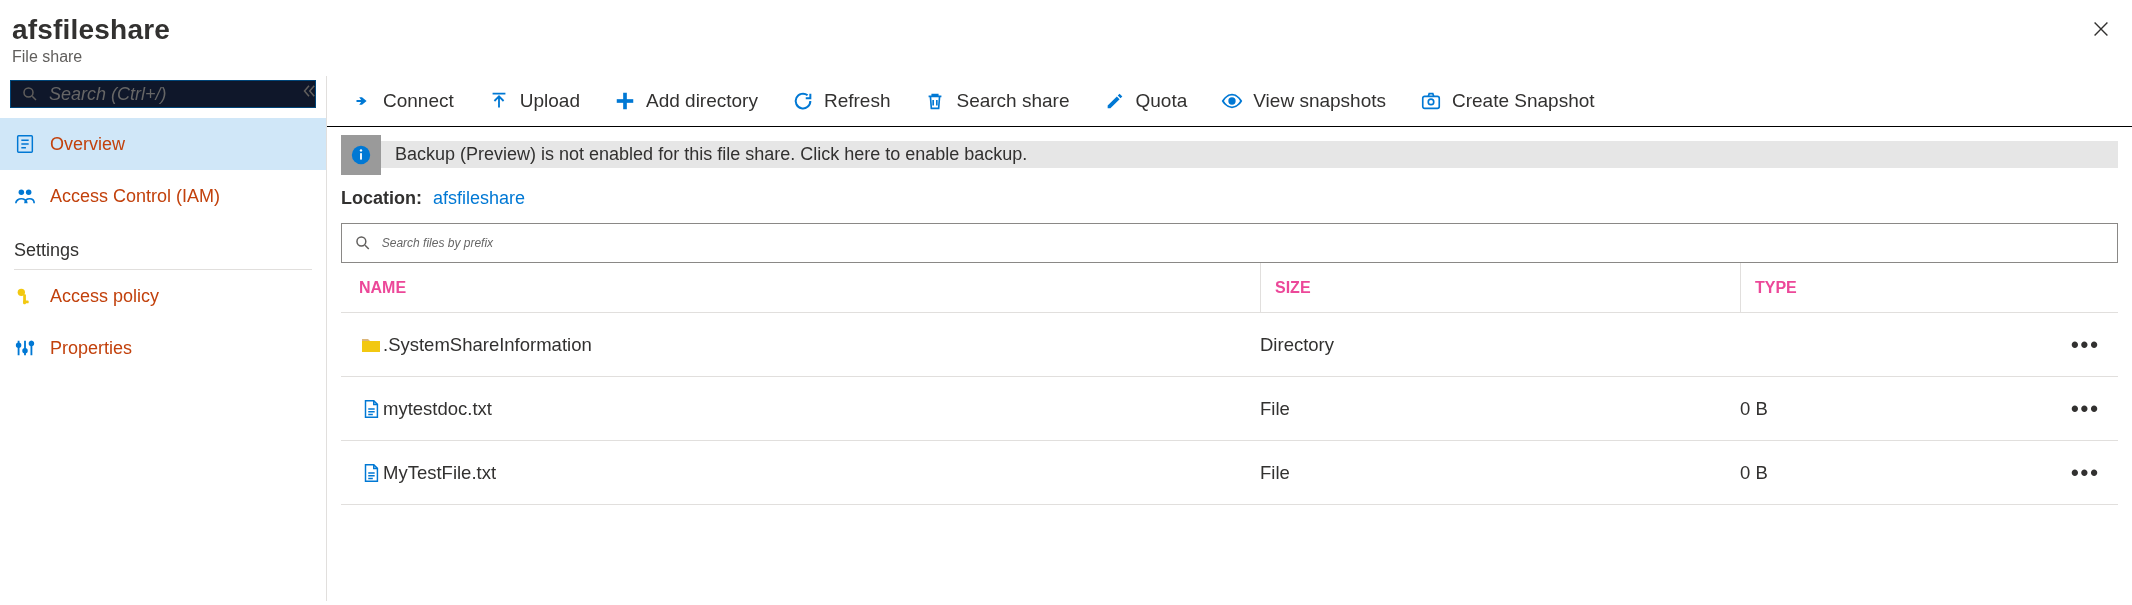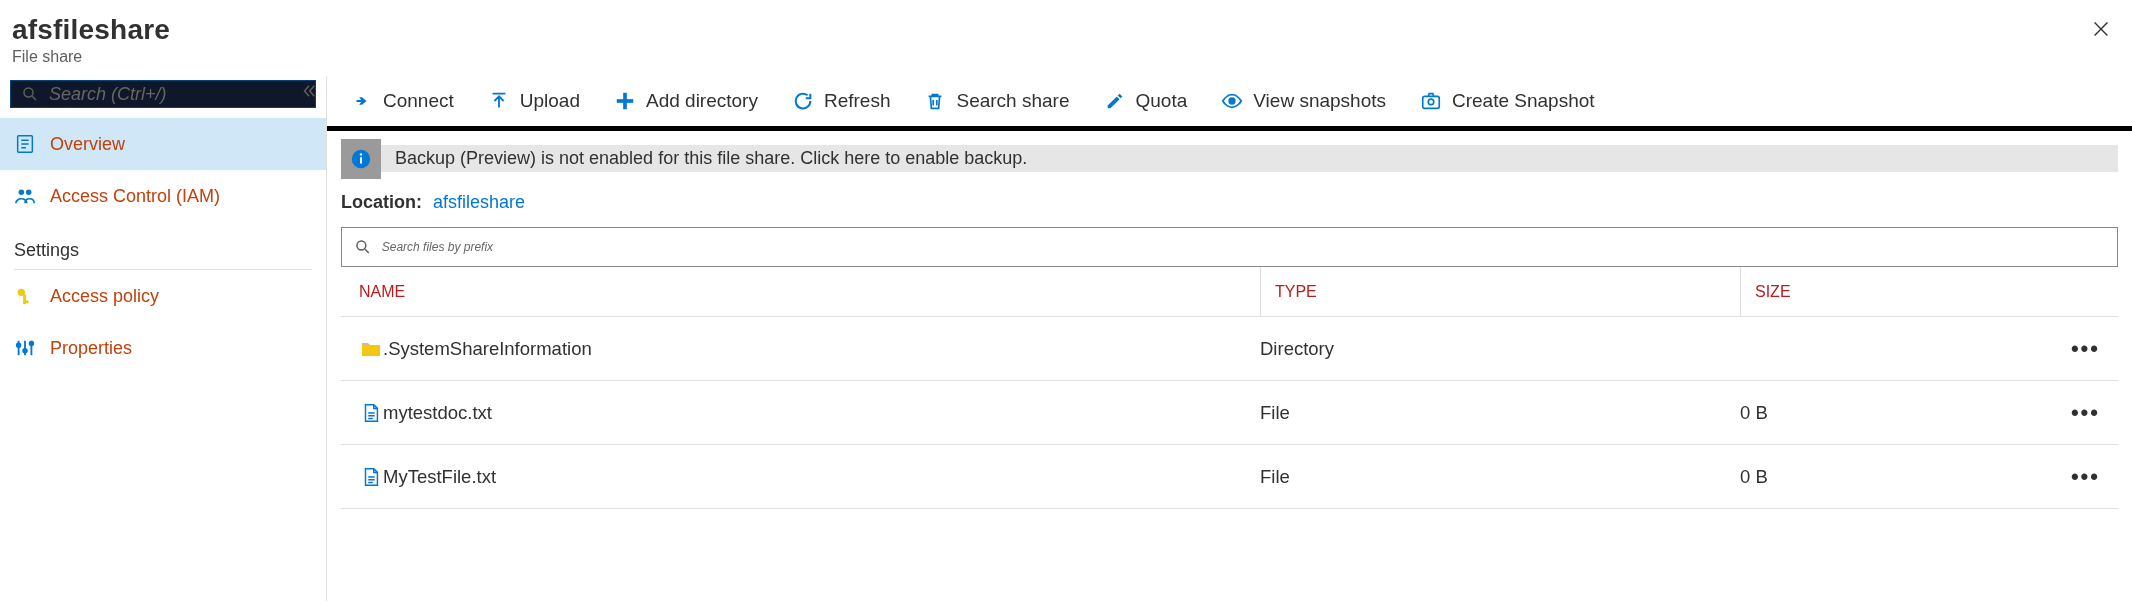--- a/index.html
+++ b/index.html
@@ -74,21 +74,21 @@
     border-left: 1px solid #e1dfdd;
     display: flex;
     flex-direction: column;
     overflow: hidden;
   }
   .toolbar {
     display: flex;
     align-items: center;
     padding: 10px 18px;
     gap: 22px;
-    border-bottom: 5px solid #000000;
+    border-bottom: 1px solid #000000;
   }
   .tbtn {
     display: flex; align-items: center; gap: 10px;
     font-size: 19px; color: #323130; cursor: pointer;
     padding: 4px 6px;
   }
   .tbtn .ticon { width: 22px; height: 22px; display:flex; align-items:center; justify-content:center; color:#0078d4; }
   .tbtn .ticon svg { width: 22px; height: 22px; }
 
   .main-content { padding: 14px 14px 0 14px; }
@@ -127,21 +127,21 @@
   
   .table { margin-top: 0; }
   .thead, .trow {
     display: grid;
     grid-template-columns: 1fr 480px 290px 70px;
     align-items: center;
     border-bottom: 1px solid #e1dfdd;
   }
   .thead {
     height: 50px;
-    font-size: 16px; font-weight: 400; color: #b91c1c;
+    font-size: 16px; font-weight: 700; color: #ec4899;
     padding: 0 18px;
   }
   .thead .hcell:nth-child(2),
   .thead .hcell:nth-child(3) { border-left: 1px solid #e1dfdd; padding-left: 14px; height: 100%; display:flex; align-items:center; }
   .trow {
     height: 64px;
     padding: 0 18px;
     font-size: 18.5px;
     cursor: pointer;
   }
@@ -324,22 +324,22 @@
         <svg viewBox="0 0 24 24" fill="none" stroke="#605e5c" stroke-width="2">
             <circle cx="10" cy="10" r="6"></circle>
             <path d="M15 15 L20 20"></path>
           </svg>
         <input type="text" placeholder="Search files by prefix" style="">
       </div>
 
       <div class="table">
         <div class="thead">
           <div class="hcell">NAME</div>
+          <div class="hcell">SIZE</div>
           <div class="hcell">TYPE</div>
-          <div class="hcell">SIZE</div>
           <div class="hcell"></div>
         </div>
         <div id="tbody">
             <div class="trow">
               <div class="name-cell">
                 <span class="file-icon">
                   <svg viewBox="0 0 24 24" width="24" height="24">
                     <path fill="#dcb67a" d="M3 6h6l2 2h10v11H3z"></path>
                     <path fill="#f2c811" d="M3 8h18v11H3z"></path>
                   </svg>

